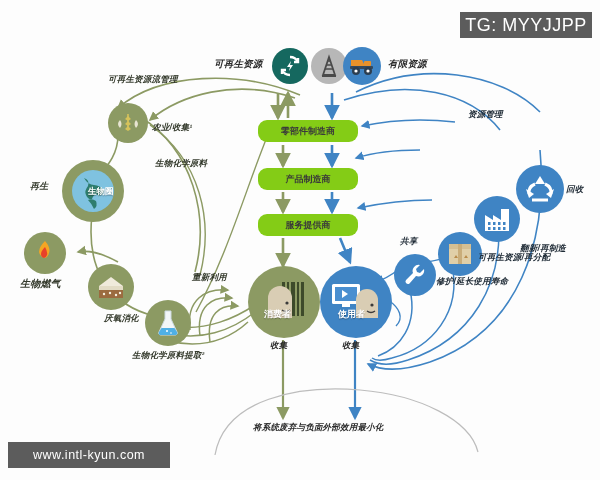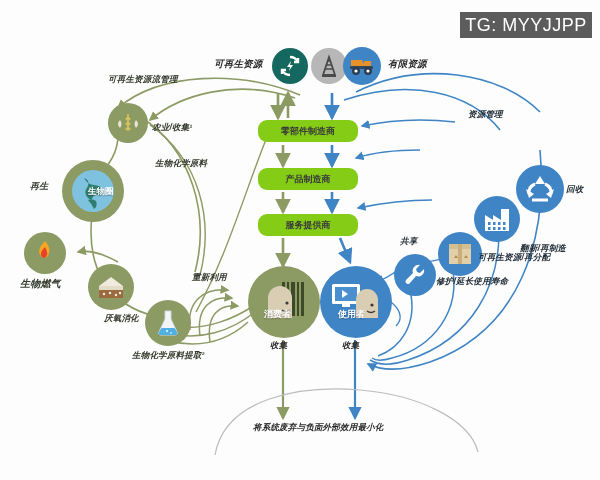--- a/index.html
+++ b/index.html
@@ -280,14 +280,15 @@
     <svg width="28" height="28" viewBox="0 0 28 28" aria-hidden="true">
       <path d="M19 4 a6 6 0 0 0 -7 8 L5 19 a2.5 2.5 0 0 0 3.5 3.5 L15 15 a6 6 0 0 0 8-7 l-4 4 -3-1 -1-3z" fill="#ffffff"></path>
     </svg>
   </div>
   <div class="lbl lbl-blue" style="left:400px;top:236px;font-size:8.5px;">共享</div>
   <div class="lbl lbl-blue" style="left:436px;top:276px;font-size:8.5px;">修护/延长使用寿命</div>
 
   <div class="lbl" style="left:253px;top:422px;font-size:8.5px;">将系统废弃与负面外部效用最小化</div>
 
   <div class="tag" style="right:8px;top:12px;width:132px;height:26px;font-size:18px;">TG: MYYJJPP</div>
+  <div class="tag" style="left:8px;bottom:12px;width:162px;height:26px;font-size:12.5px;">www.intl-kyun.com</div>
 
 </div>
 
 </body></html>

